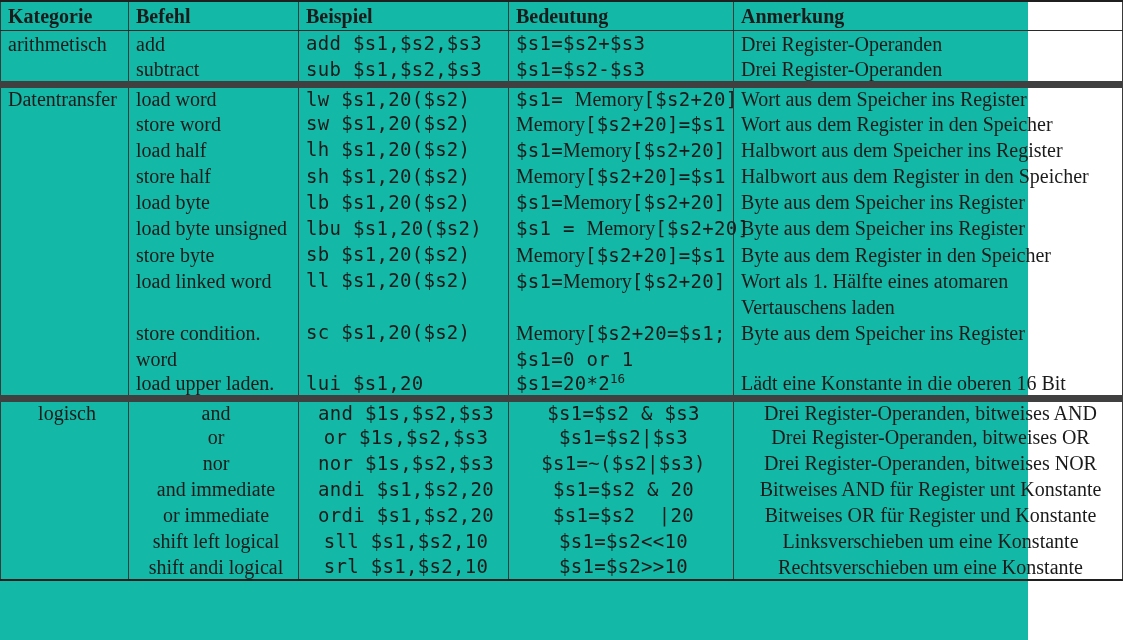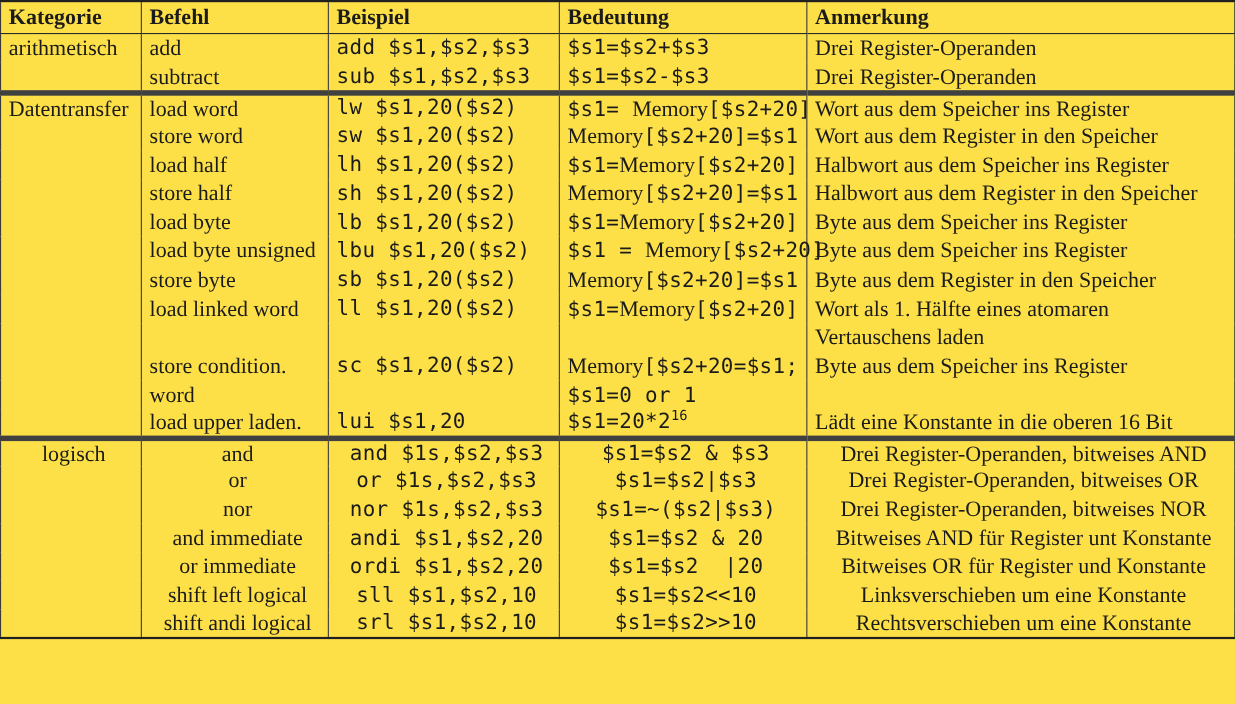--- a/index.html
+++ b/index.html
@@ -1,21 +1,21 @@
 <!DOCTYPE html>
 <html><head>
 <meta charset="utf-8">
 <style>
   html, body { margin: 0; padding: 0; background: #ffffff; }
   body {
     width: 1123px; height: 640px; overflow: hidden;
     font-family: "Liberation Serif", serif;
     color: #1b1b1b;
   }
-  .page { width: 1123px; height: 640px; background: #fde047; }
+  .page { width: 1028px; height: 640px; background: #14b8a6; }
   table.instr {
     border-collapse: collapse;
     table-layout: fixed;
     width: 1122px;
     border-top: 2px solid #1f1f1f;
     border-bottom: 2px solid #1f1f1f;
     border-left: 1px solid #3a3a3a;
     border-right: 1px solid #3a3a3a;
   }
   th, td {
@@ -28,21 +28,21 @@
   }
   th + th, td + td { border-left: 1px solid #3a3a3a; }
   thead tr { height: 29px; }
   th {
     text-align: left;
     font-weight: bold;
     font-family: "Liberation Serif", serif;
     border-bottom: 1px solid #2a2a2a;
     font-size: 20px;
   }
-  tr.section-start td { border-top: 5px solid #404040; }
+  tr.section-start td { border-top: 7px solid #404040; }
   tr[data-si="0"] { height: 27.3px; }
   tr[data-si="1"] { height: 26.15px; }
   tr[data-si="2"] { height: 26px; text-align: center; }
   .mono {
     font-family: "DejaVu Sans Mono", monospace;
     font-size: 19px;
     letter-spacing: 0.3px;
   }
   td.code .rm {
     font-family: "Liberation Serif", serif;

